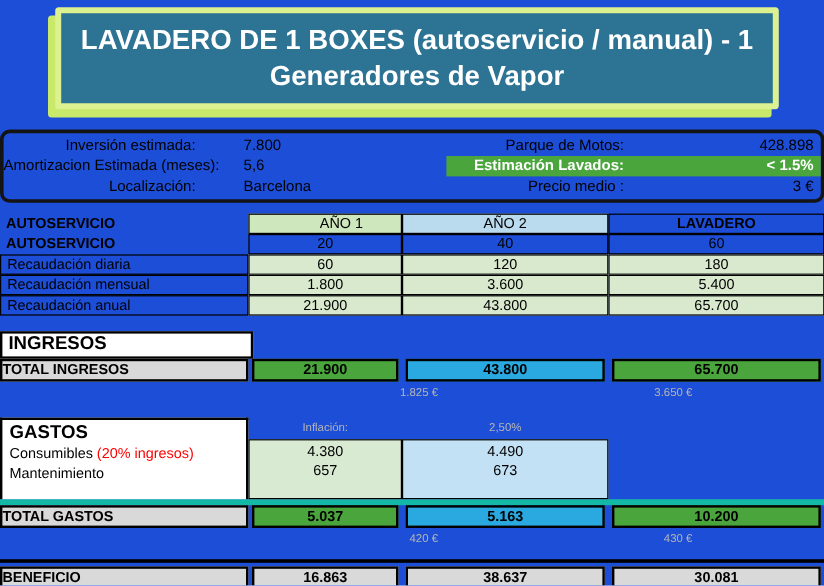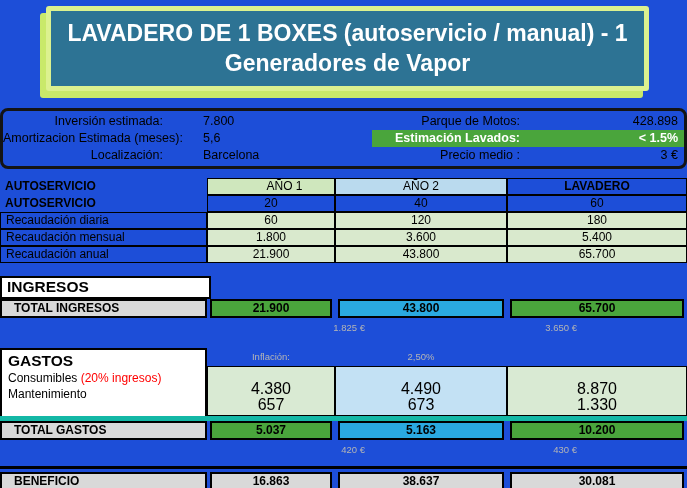--- a/index.html
+++ b/index.html
@@ -42,40 +42,40 @@
   .bg-hg { background:#cfe7bd;padding-left:27px; }
   .bg-hb { background:#badaee; }
 
   
   .section-title { width:211px; height:23px; border:2.5px solid #000; font-weight:bold; font-size:15.5px;
     display:flex; align-items:center; padding-left:5px; margin-top:13px; background:#fff; }
 
   
   .total-row { height:19px; }
   .tlabel { background:#d9d9d9; border:2px solid #000; font-weight:bold; font-size:12px;
-    display:flex; align-items:center; padding-left:12px; }
+    display:flex; align-items:center; padding-left:0; }
   .tval { margin:0 3px; border:2px solid #000; font-weight:bold; font-size:12px;
     display:flex; align-items:center; justify-content:center; }
   .bg-g { background:#4aa53c; }
   .bg-b { background:#2aa9e0; }
   .bg-gray { background:#d9d9d9; }
 
   
   .note-row { height:13px; margin-top:4px; font-size:9.5px; color:#b5b5b5;gap:40px; }
   .note-row .n { text-align:right; padding-right:10px; }
 
   
   .gastos { margin-top:13px; display:grid; grid-template-columns:207px 128px 172px 180px;
     grid-template-rows:18px 50px; border-bottom:5px solid #14b8a6; }
   .gbox { grid-row:1/3; grid-column:1; border:2.5px solid #000; border-bottom:none; padding:1px 6px 0; background:#fff; }
   .gtitle { font-weight:bold; font-size:15.5px; line-height:19px; }
   .gline { font-size:12px; line-height:16px; white-space:nowrap; }
   .red { color:#ff0000; }
   .infl { grid-row:1; font-size:9.5px; color:#b5b5b5; display:flex; align-items:center; justify-content:center; }
-  .gcell { grid-row:2; border:1.5px solid #000; text-align:center; font-size:16px; padding-top:14px; }
+  .gcell { grid-row:2; border:1.5px solid #000; text-align:center; font-size:12px; padding-top:1px; }
   .gcell .gv { line-height:16px; }
   .bg-cg { background:#d9ead3; }
   .bg-cb { background:#c3e1f4; }
 
   .hr3 { height:3px; background:#000; }
   .sp8 { height:9px; } .sp2 { height:3px; }
 </style>
 </head>
 <body>
 
@@ -176,24 +176,20 @@
     <div class="infl" style="grid-column:2;">Inflación:</div>
     <div class="infl" style="grid-column:3;">2,50%</div>
     <div class="infl" style="grid-column:4;"></div>
     <div class="gcell bg-cg" style="grid-column:2;">
       <div class="gv">4.380</div>
       <div class="gv">657</div>
     </div>
     <div class="gcell bg-cb" style="grid-column:3;">
       <div class="gv">4.490</div>
       <div class="gv">673</div>
-    </div>
-    <div class="gcell bg-cg" style="grid-column:4;">
-      <div class="gv">8.870</div>
-      <div class="gv">1.330</div>
     </div>
   </div>
   <div class="grid4 total-row">
     <div class="tlabel">TOTAL GASTOS</div>
     <div class="tval bg-g">5.037</div>
     <div class="tval bg-b">5.163</div>
     <div class="tval bg-g">10.200</div>
   </div>
   <div class="grid4 note-row">
     <div></div>

